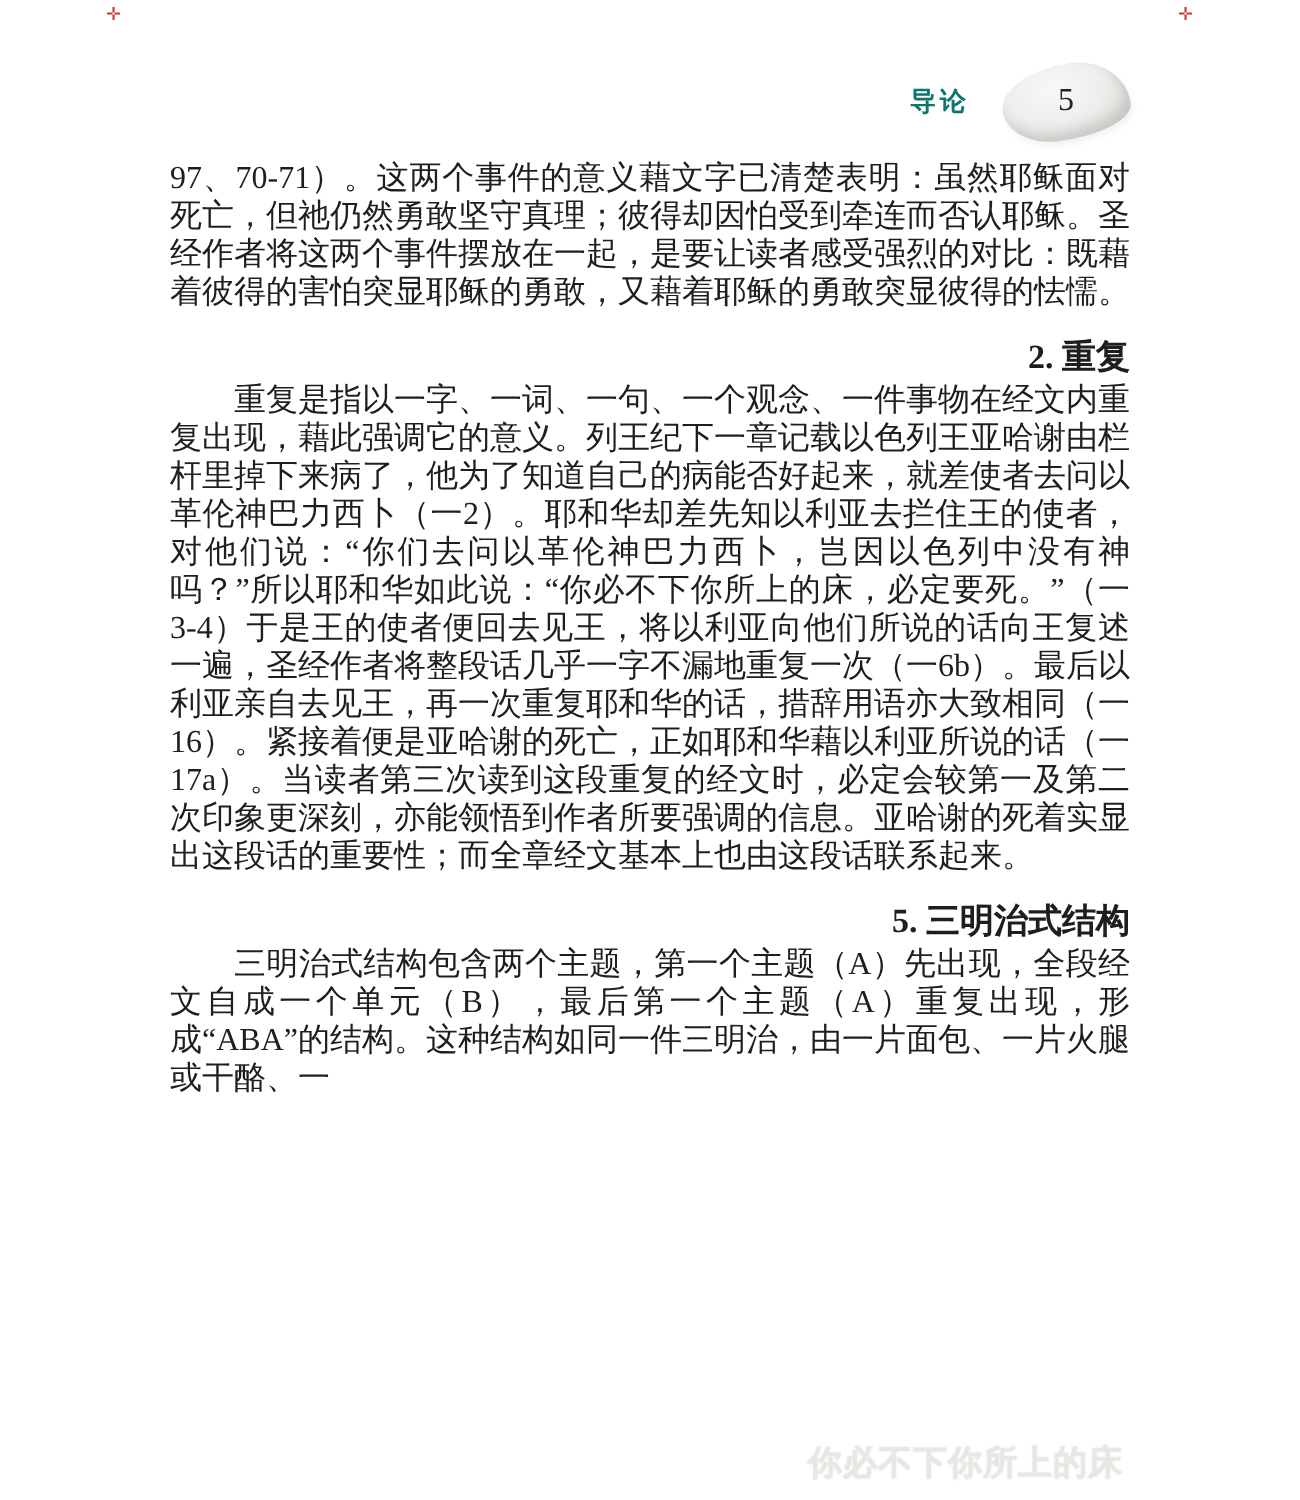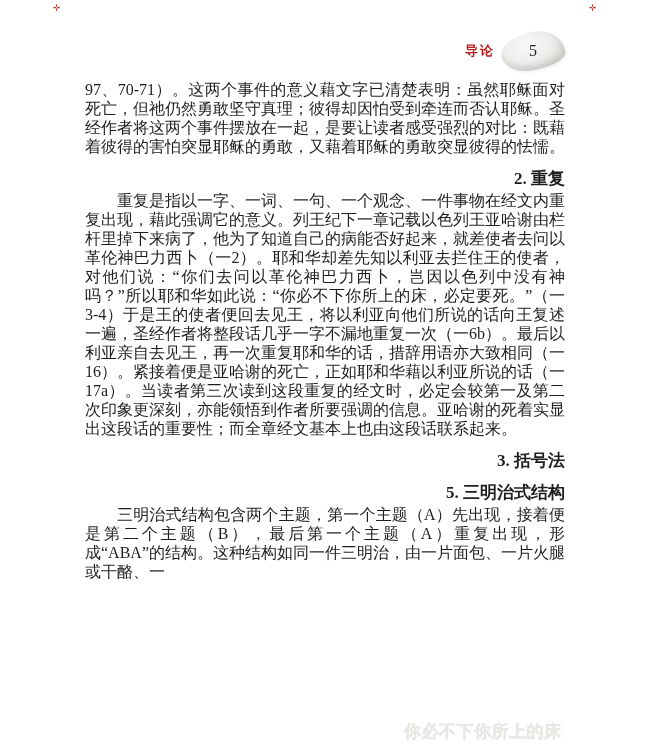--- a/index.html
+++ b/index.html
@@ -28,23 +28,23 @@
     left: 0;
     width: 565px;
     height: 42px;
     display: flex;
     justify-content: flex-end;
     align-items: center;
   }
   .section-label {
     font-size: 13px;
     letter-spacing: 2px;
-    color: #b91c1c;
+    color: #0f766e;
     font-weight: bold;
-    margin-right: 6px;
+    margin-right: 16px;
     position: relative;
     z-index: 2;
   }
   .pebble {
     position: relative;
     width: 64px;
     height: 38px;
     background: radial-gradient(ellipse at 42% 32%, #f8f8f6 0%, #eeeeec 45%, #dededb 75%, #cfcfcb 100%);
     border-radius: 58% 42% 60% 40% / 52% 62% 38% 48%;
     transform: rotate(-7deg);
@@ -107,21 +107,20 @@
       <span class="page-num">5</span>
     </span>
   </div>
 
   <div class="content">
     <p class="noindent">97、70-71）。这两个事件的意义藉文字已清楚表明：虽然耶稣面对死亡，但祂仍然勇敢坚守真理；彼得却因怕受到牵连而否认耶稣。圣经作者将这两个事件摆放在一起，是要让读者感受强烈的对比：既藉着彼得的害怕突显耶稣的勇敢，又藉着耶稣的勇敢突显彼得的怯懦。</p>
 
     <h3>2. 重复</h3>
     <p>重复是指以一字、一词、一句、一个观念、一件事物在经文内重复出现，藉此强调它的意义。列王纪下一章记载以色列王亚哈谢由栏杆里掉下来病了，他为了知道自己的病能否好起来，就差使者去问以革伦神巴力西卜（一2）。耶和华却差先知以利亚去拦住王的使者，对他们说：“你们去问以革伦神巴力西卜，岂因以色列中没有神吗？”所以耶和华如此说：“你必不下你所上的床，必定要死。”（一3-4）于是王的使者便回去见王，将以利亚向他们所说的话向王复述一遍，圣经作者将整段话几乎一字不漏地重复一次（一6b）。最后以利亚亲自去见王，再一次重复耶和华的话，措辞用语亦大致相同（一16）。紧接着便是亚哈谢的死亡，正如耶和华藉以利亚所说的话（一17a）。当读者第三次读到这段重复的经文时，必定会较第一及第二次印象更深刻，亦能领悟到作者所要强调的信息。亚哈谢的死着实显出这段话的重要性；而全章经文基本上也由这段话联系起来。</p>
 
-    <h3>3. 括号法</h3>
 
     <h3>5. 三明治式结构</h3>
-    <p>三明治式结构包含两个主题，第一个主题（A）先出现，接着便是第二个主题（B），最后第一个主题（A）重复出现，形成“ABA”的结构。这种结构如同一件三明治，由一片面包、一片火腿或干酪、一</p>
+    <p>三明治式结构包含两个主题，第一个主题（A）先出现，全段经文自成一个单元（B），最后第一个主题（A）重复出现，形成“ABA”的结构。这种结构如同一件三明治，由一片面包、一片火腿或干酪、一</p>
   </div>
 
   <div class="watermark">你必不下你所上的床</div>
 
 </div>
 
 </body></html>

